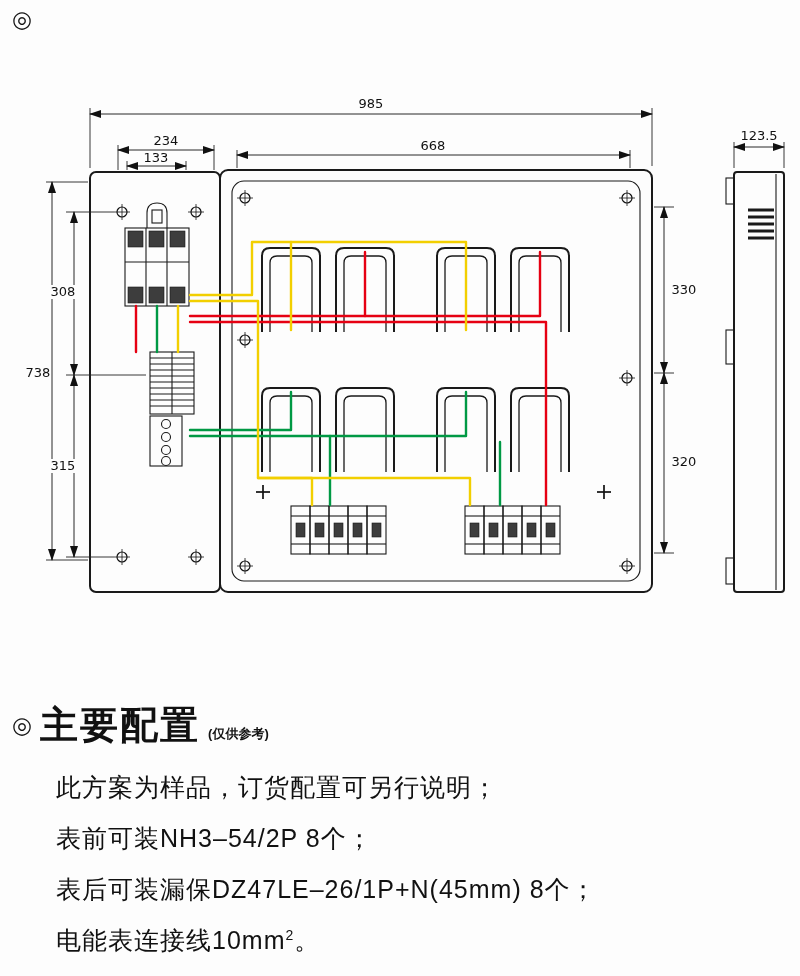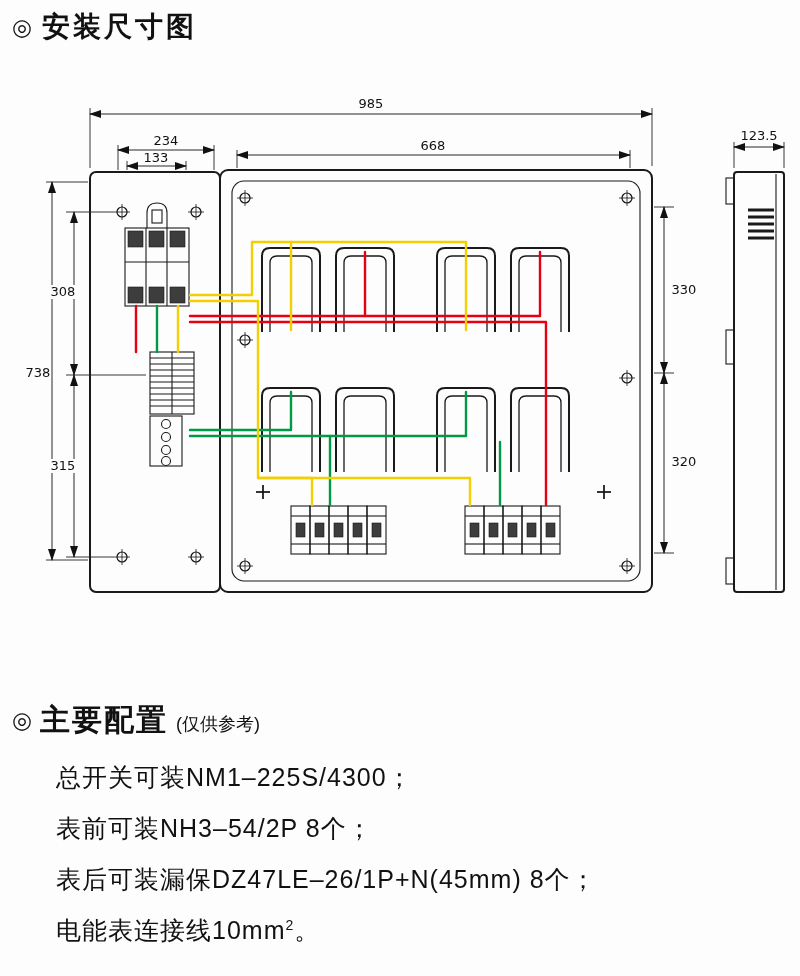--- a/index.html
+++ b/index.html
@@ -26,33 +26,32 @@
   .vent{stroke:#1a1a1a;stroke-width:3;fill:none;}
   .wire{fill:none;stroke-width:2.4;stroke-linejoin:round;stroke-linecap:round;}
   .wy{stroke:var(--wire_yellow,#f5d000);}
   .wr{stroke:var(--wire_red,#e60012);}
   .wg{stroke:var(--wire_green,#009944);}
 
   
   .cfg{position:absolute;left:12px;top:700px;width:776px;}
   .cfg .h{display:flex;align-items:baseline;gap:8px;margin-bottom:20px;}
   .cfg .h .bullseye{align-self:center;}
-  .cfg .h .t{font-size:30px;font-weight:bold;letter-spacing:2px;}
-  .cfg .h .sub{font-size:18px;font-weight:normal;}
+  .cfg .h .t{font-size:38px;font-weight:bold;letter-spacing:2px;}
+  .cfg .h .sub{font-size:13px;font-weight:bold;}
   .cfg .line{font-size:25px;margin-left:44px;margin-bottom:18px;letter-spacing:1px;font-weight:500;}
   .cfg sup{font-size:14px;}
 </style>
 </head>
 <body>
 
 <div class="page">
 
   <div class="hdr">
     <span class="bullseye">◎</span>
-    <span class="t">安装尺寸图</span>
   </div>
 
   <svg class="draw" width="800" height="672" viewBox="0 0 800 672">
     <defs>
       <marker id="arr" markerWidth="12" markerHeight="8" refX="11" refY="4" orient="auto-start-reverse" markerUnits="userSpaceOnUse">
         <path d="M0,0 L12,4 L0,8 Z" fill="#111"></path>
       </marker>
       <g id="hole">
         <circle cx="0" cy="0" r="5" fill="none" stroke="#111" stroke-width="1.2"></circle>
         <line x1="-8" y1="0" x2="8" y2="0" stroke="#111" stroke-width="0.8"></line>
@@ -253,19 +252,19 @@
       </g>
     </g>
   </svg>
 
   <div class="cfg">
     <div class="h">
       <span class="bullseye">◎</span>
       <span class="t">主要配置</span>
         <span class="sub">(仅供参考)</span>
     </div>
-    <div class="line">总开关可装NM1–225S/4300；</div>
+    <div class="line">此方案为样品，订货配置可另行说明；</div>
     <div class="line">表前可装NH3–54/2P  8个；</div>
     <div class="line">表后可装漏保DZ47LE–26/1P+N(45mm)  8个；</div>
     <div class="line"><span>电能表连接线10mm</span><sup>2</sup><span>。</span></div>
   </div>
 
 </div>
 
 </body></html>

